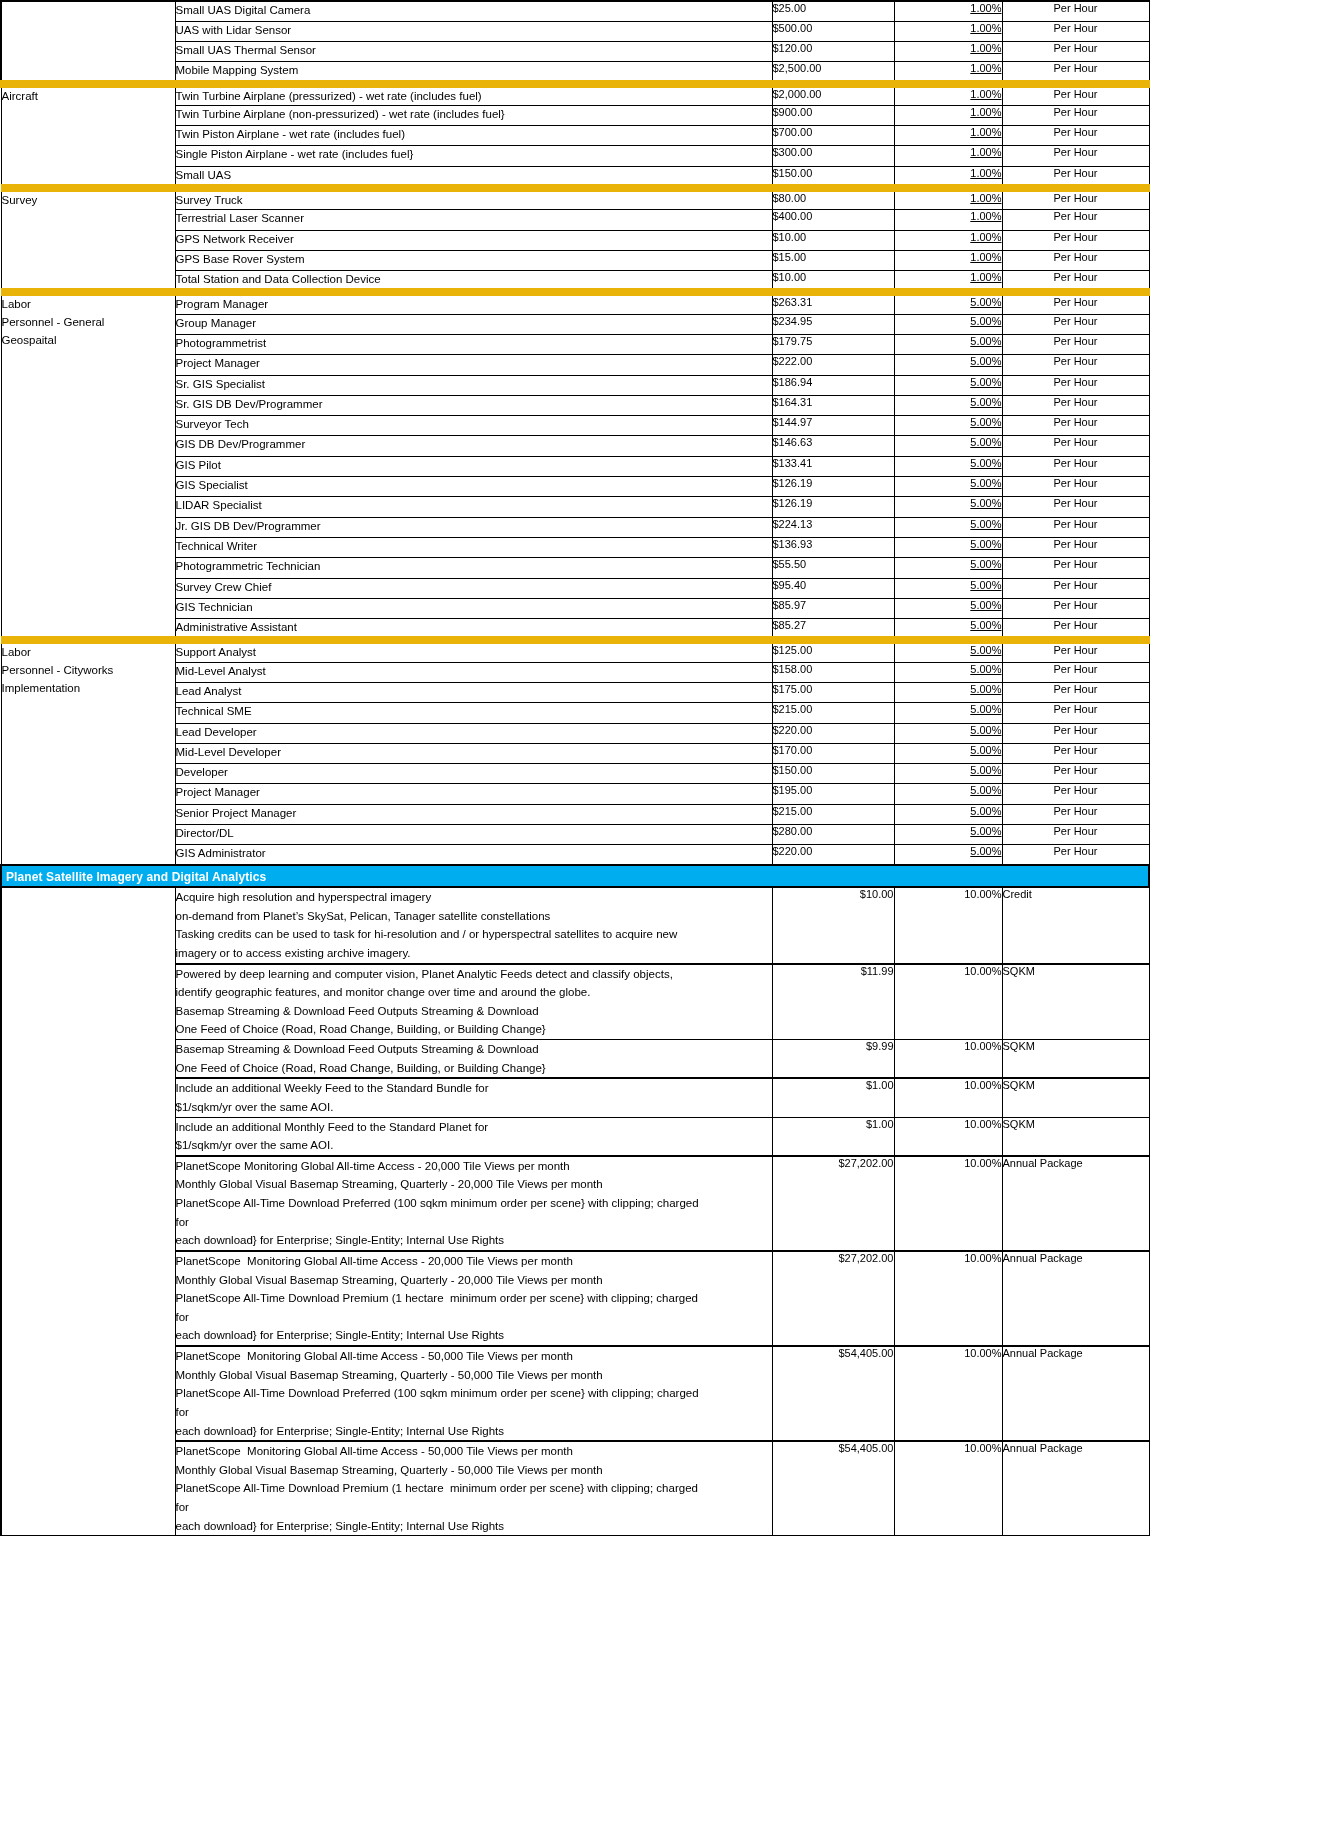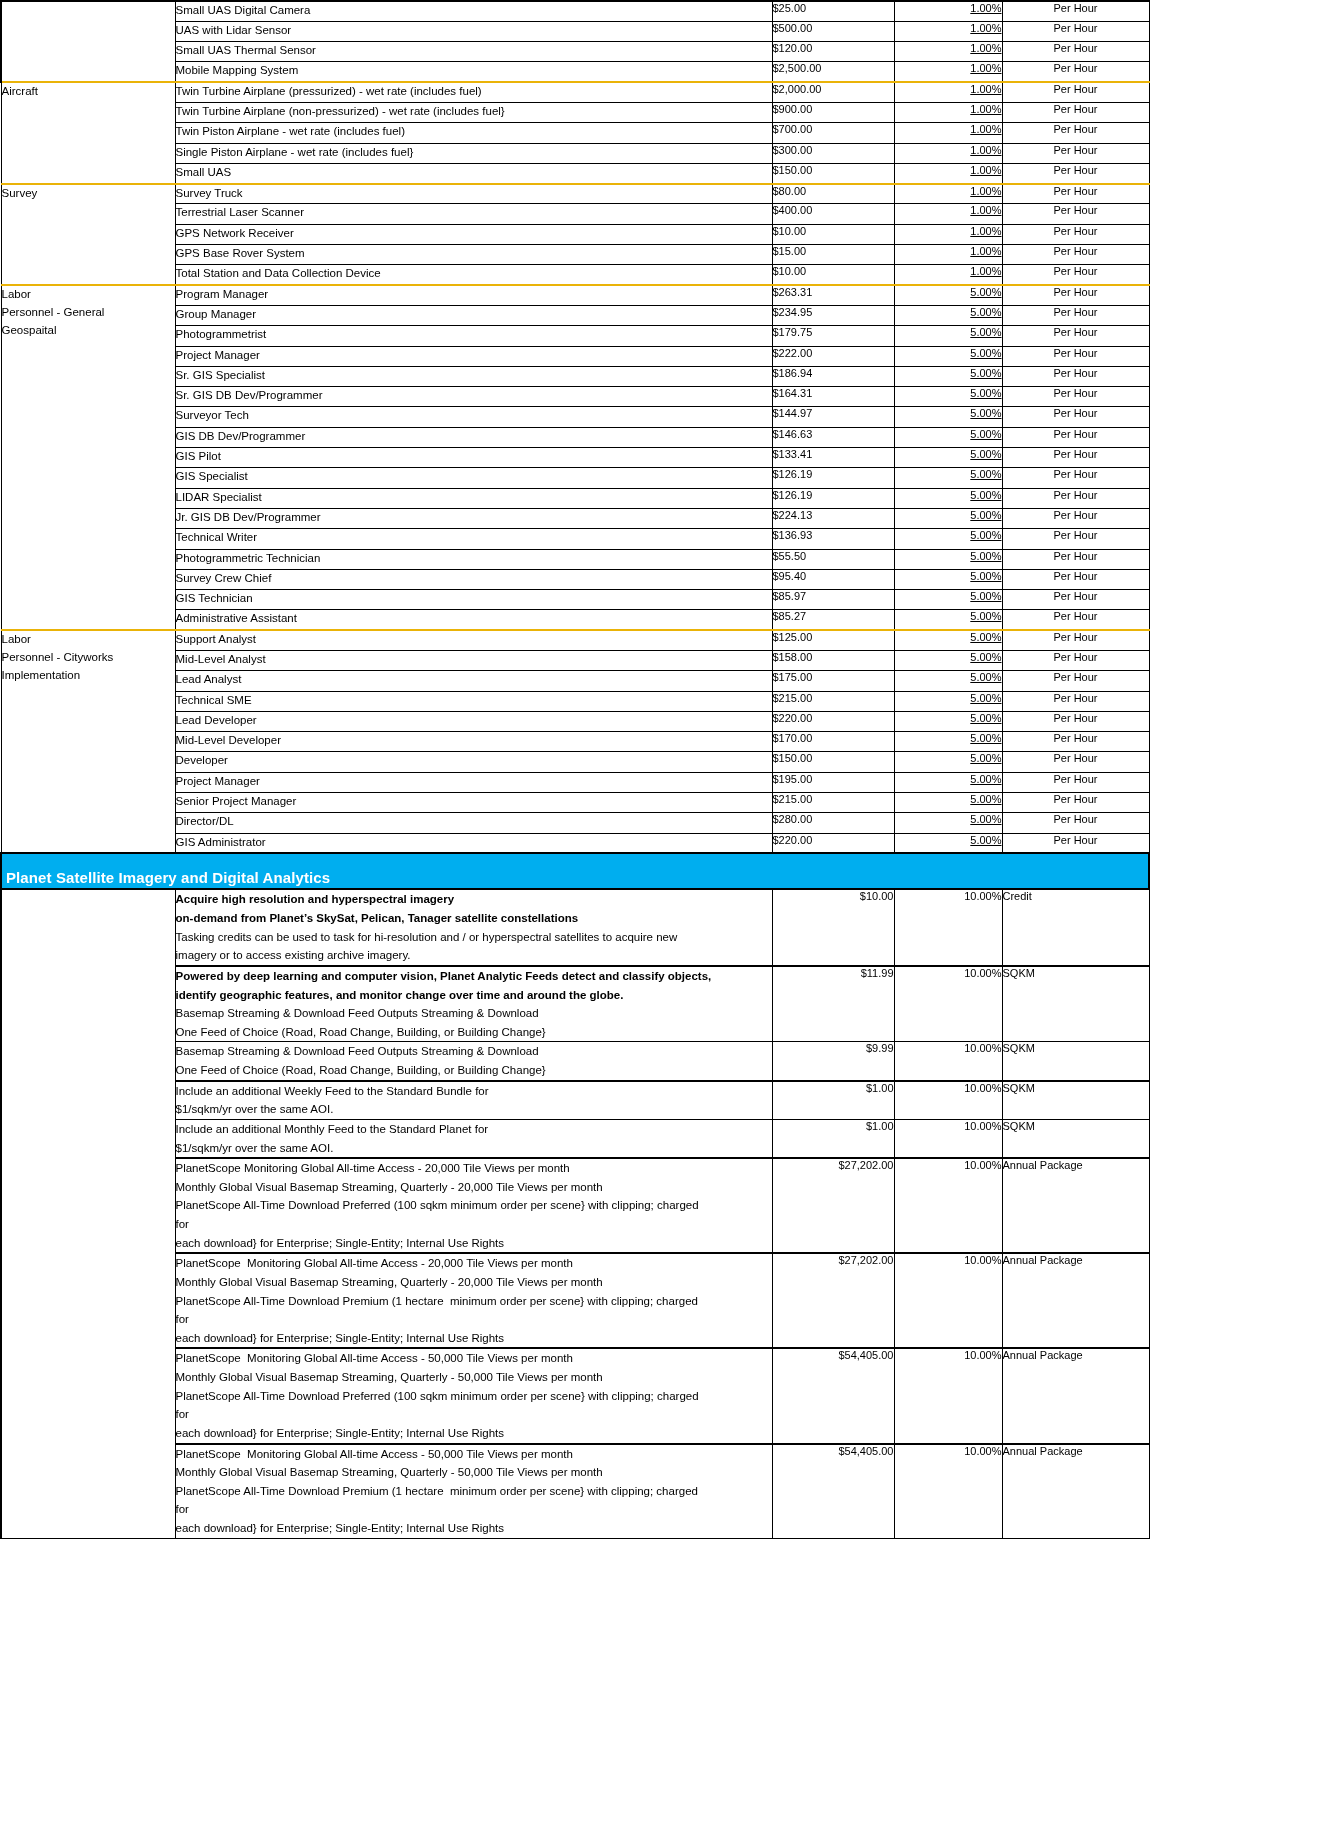--- a/index.html
+++ b/index.html
@@ -70,46 +70,46 @@
   td.unit {
     text-align: center;
     padding: 2px;
     font-size: 11px;
     border-right: 2px solid #000000;
     vertical-align: middle;
   }
   tr.simple td { height: 20.3px; }
 
   
-  tr.group-start > td { border-top: 2px solid #eab308; }
+  tr.group-start > td { border-top: 8px solid #eab308; }
   tr.top-edge > td { border-top: 2px solid #000000; }
 
   
   tr.banner td.banner-cell {
     background: #00AEEF;
     color: #ffffff;
     font-weight: bold;
-    font-size: 15px;
-    padding: 15px 4px 2px 4px;
+    font-size: 12px;
+    padding: 4px 4px 2px 4px;
     border-top: 2px solid #000000;
     border-bottom: 2px solid #000000;
     border-left: 2px solid #000000;
     border-right: 2px solid #000000;
     height: 17px;
     letter-spacing: 0.1px;
   }
 
   
   td.desc {
     border-left: 2px solid #000000;
     padding: 3px 5px 3px 5px;
     font-size: 11.5px;
     line-height: 1.62;
   }
-  td.desc .bold { font-weight: bold; }
+  td.desc .bold { font-weight: normal; }
   td.desc .ln { display: block; white-space: pre-wrap; }
 
   td.price-top {
     border-left: 2px solid #000000;
     border-right: 1px solid #000000;
     text-align: right;
     vertical-align: top;
     padding: 3px 5px 2px 2px;
     font-size: 11px;
   }

